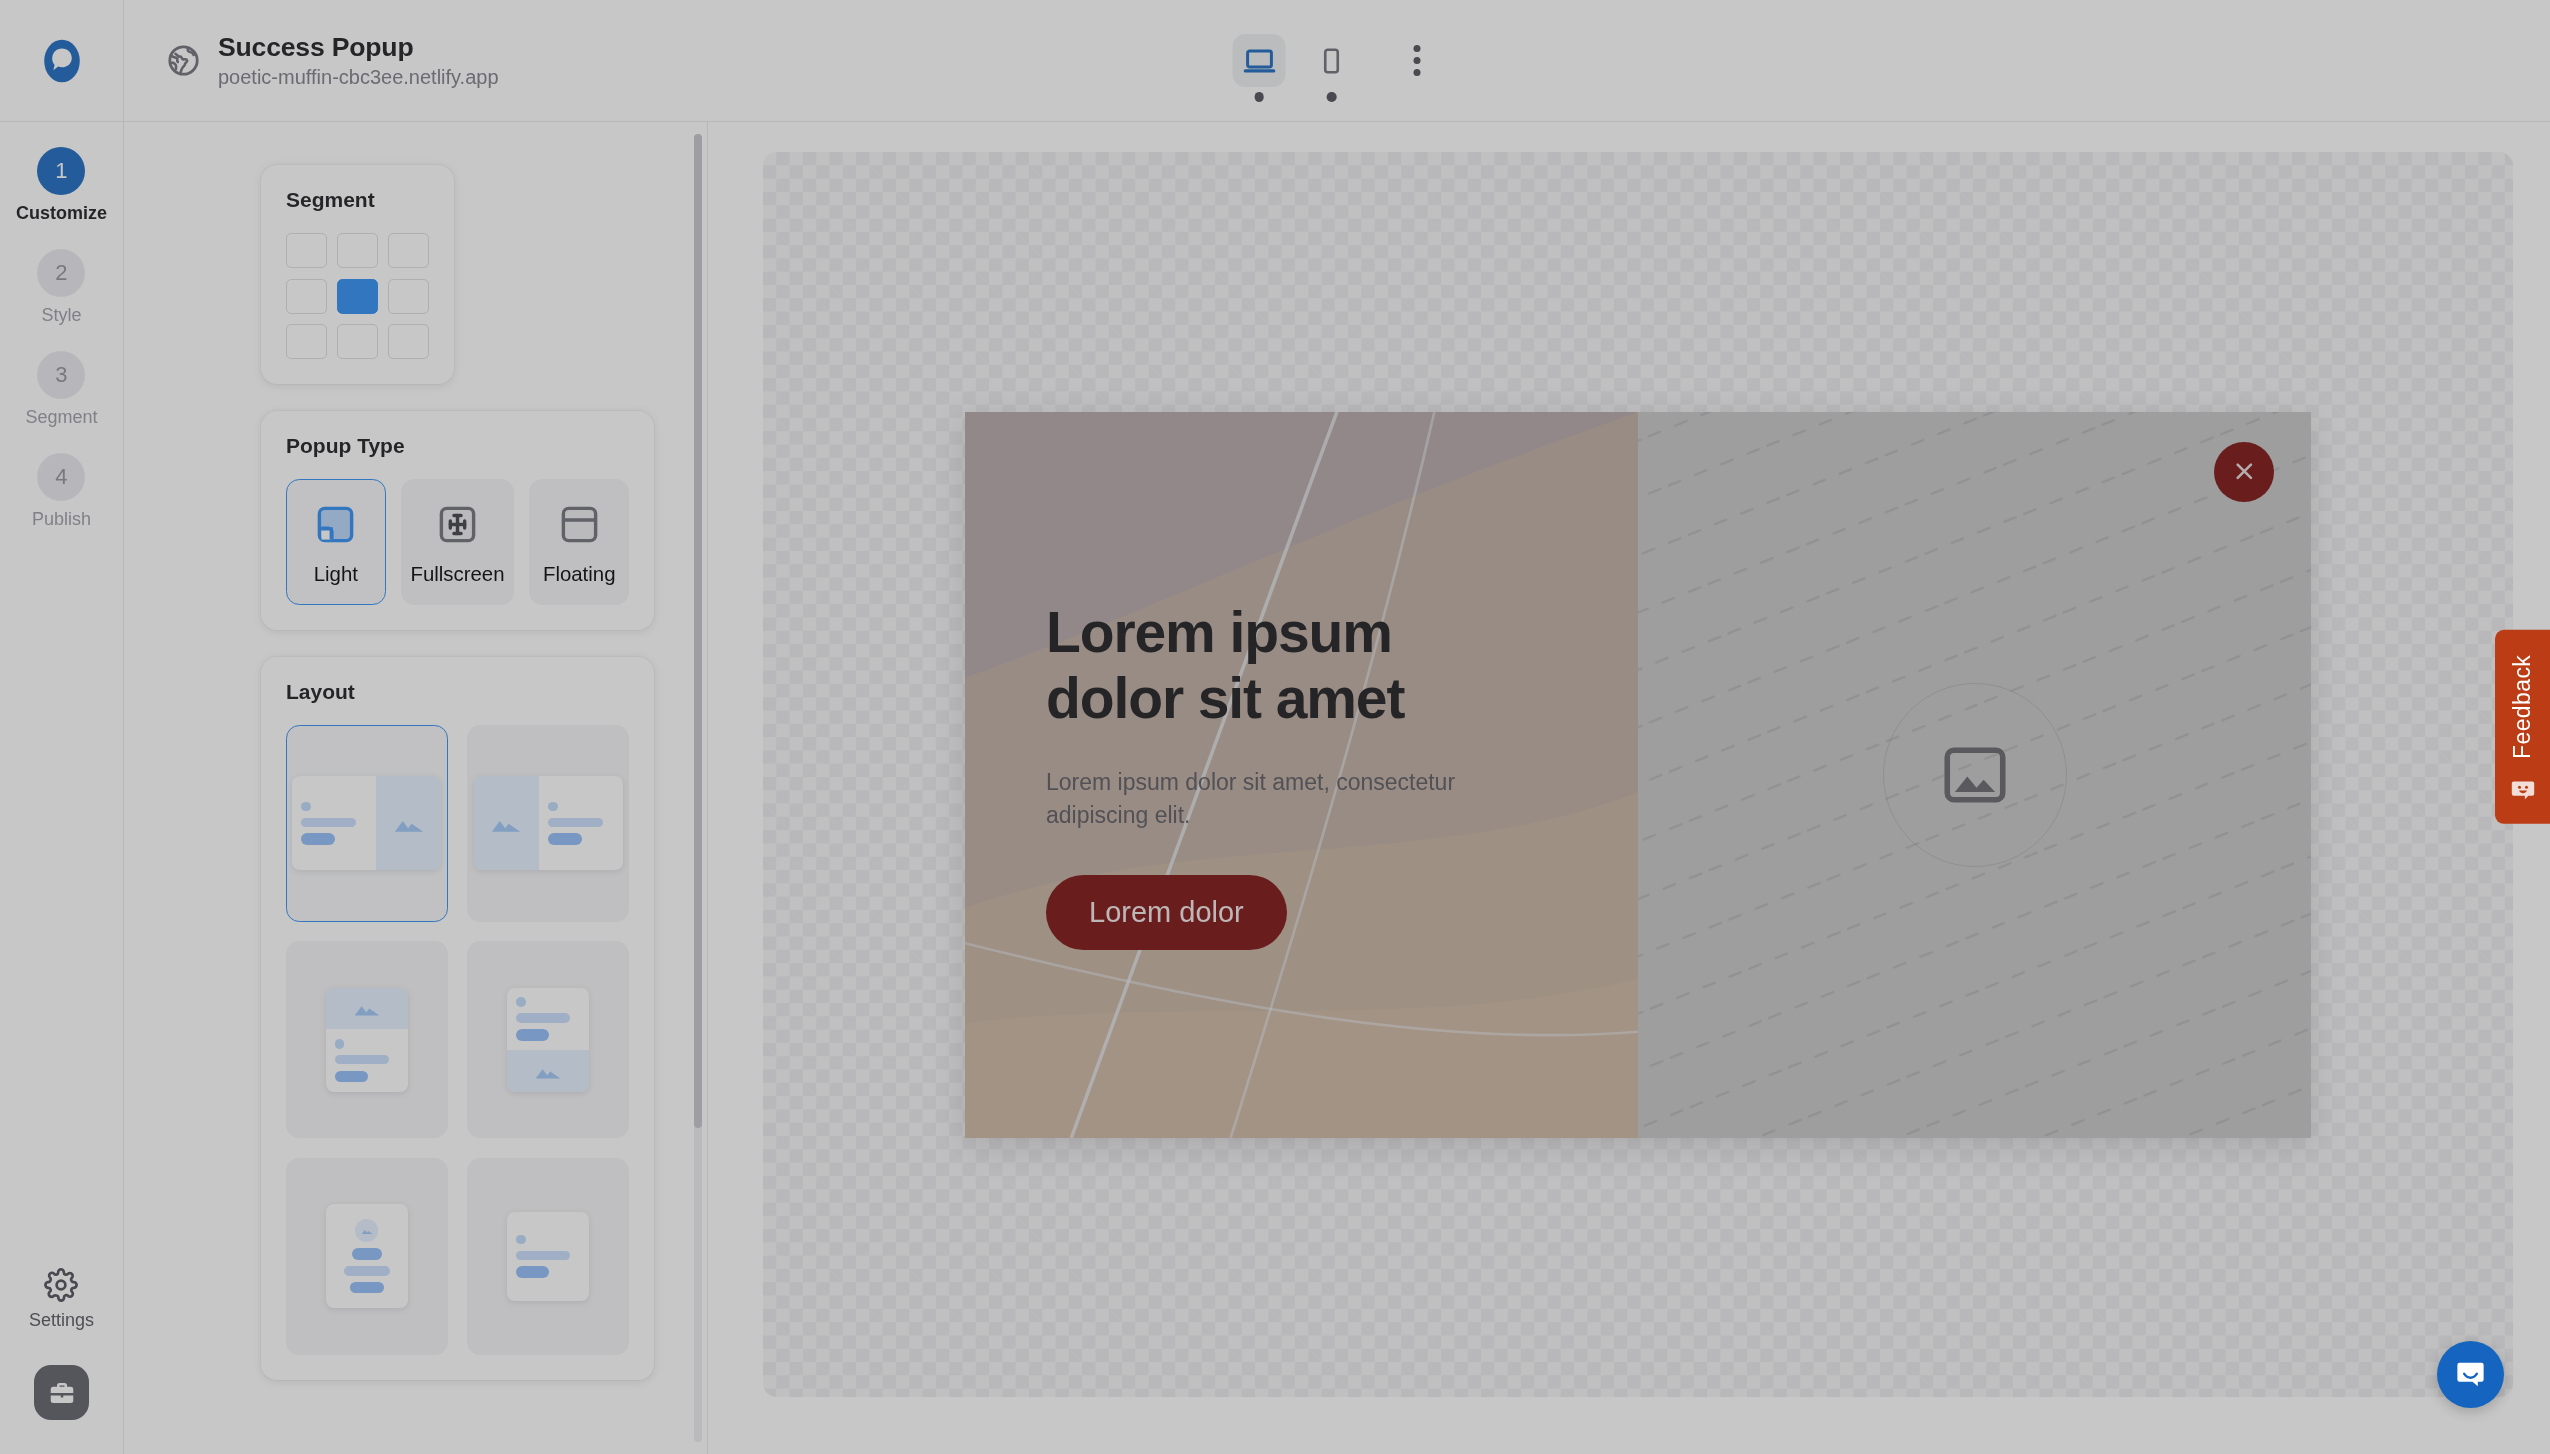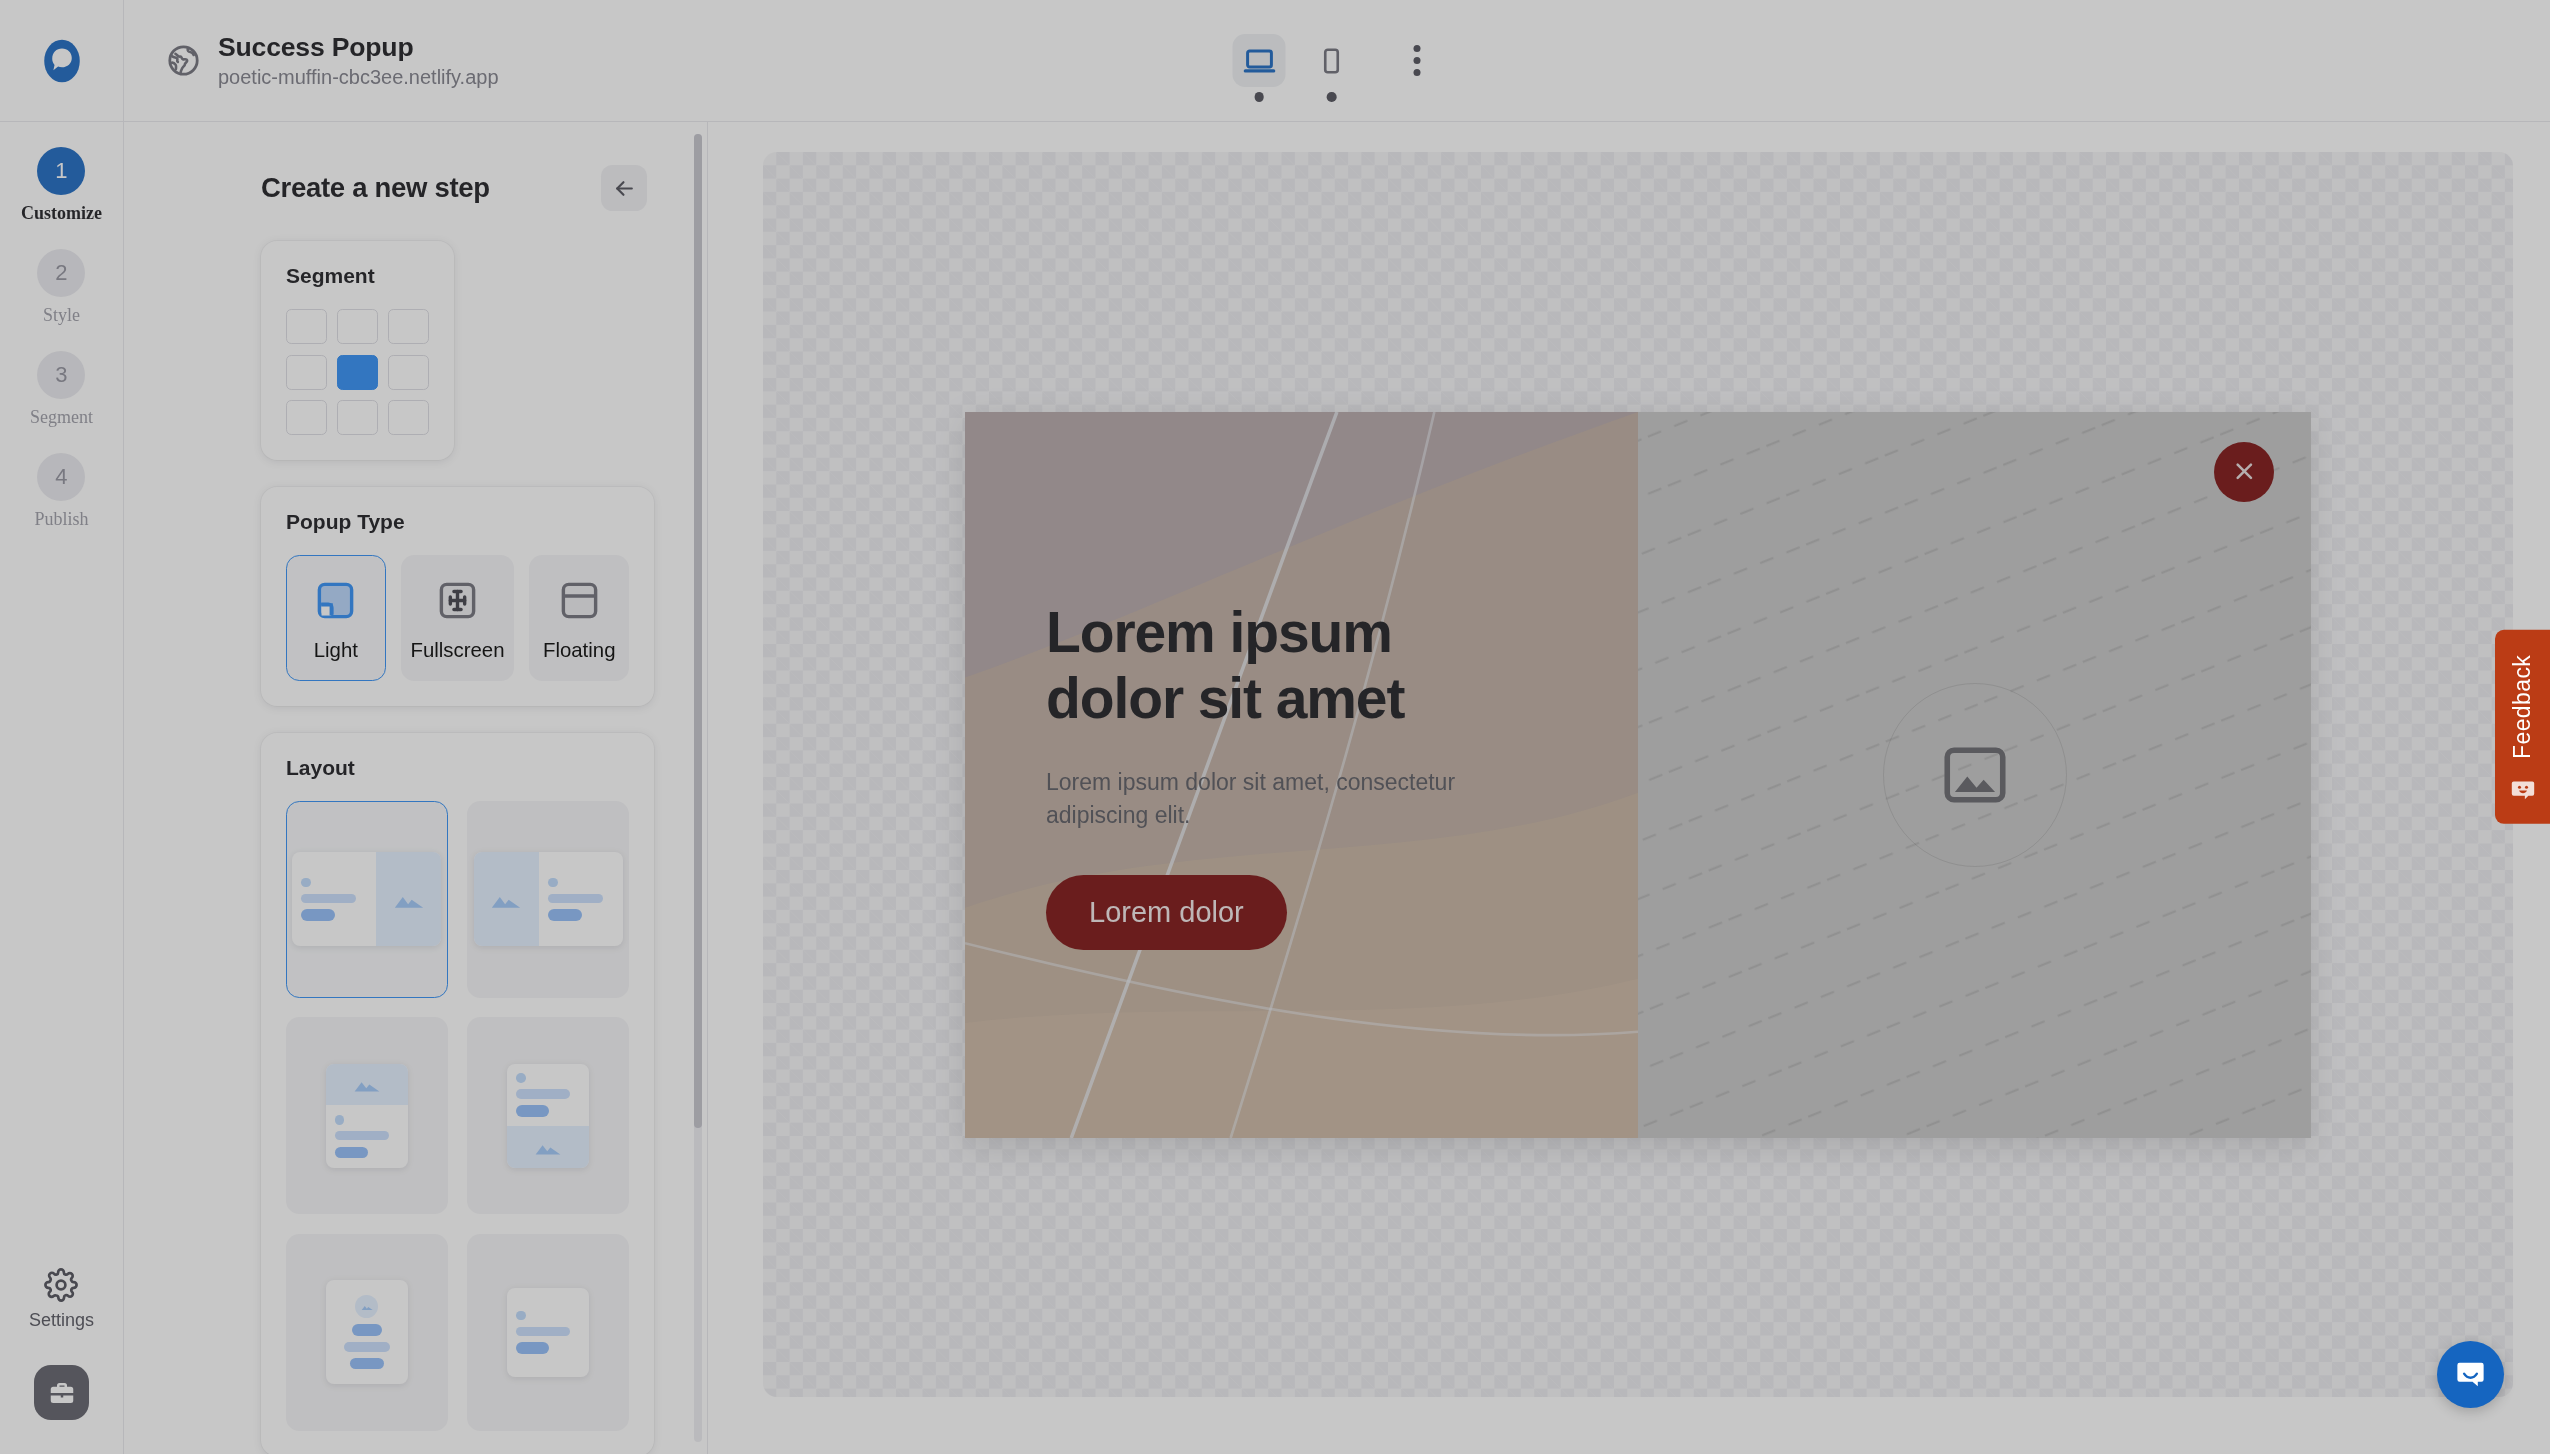--- a/index.html
+++ b/index.html
@@ -30,21 +30,21 @@
 
   .steps { padding-top: 25px; display: flex; flex-direction: column; align-items: center; gap: 25px; }
   .step { display: flex; flex-direction: column; align-items: center; gap: 8px; cursor: pointer; }
   .step-circle {
     width: 48px; height: 48px; border-radius: 50%;
     display: flex; align-items: center; justify-content: center;
     font-size: 22px; font-weight: 400;
     background: #e9e9ee; color: #8e8e9a;
   }
   .step.active .step-circle { background: #1565c0; color: #fff; }
-  .step-label { font-size: 18px; color: #9a9aa4; font-weight: 400; font-family: Liberation Serif, serif; }
+  .step-label { font-size: 18px; color: #9a9aa4; font-weight: 400; }
   .step.active .step-label { color: #17171c; font-weight: 700; }
 
   .rail-bottom {
     position: absolute; bottom: 34px; left: 0; right: 0;
     display: flex; flex-direction: column; align-items: center; gap: 34px;
   }
   .settings-item { display: flex; flex-direction: column; align-items: center; gap: 8px; cursor: pointer; }
   .settings-label { font-size: 18px; color: #52525c; }
   .briefcase-btn {
     width: 55px; height: 55px; border-radius: 17px;
@@ -373,29 +373,20 @@
           <span class="kebab-dot"></span>
         </div>
       </div>
     </div>
 
     <div class="body-row">
 
       <div class="panel">
         <div class="panel-scroll">
 
-          <div class="panel-head">
-            <div class="panel-title">Create a new step</div>
-            <div class="back-btn">
-              <svg width="25" height="25" viewBox="0 0 24 24" fill="none" stroke="#4b4b55" stroke-width="2.1" stroke-linecap="round" stroke-linejoin="round">
-                <line x1="19" y1="12" x2="5" y2="12"></line>
-                  <polyline points="11,18 5,12 11,6"></polyline>
-              </svg>
-            </div>
-          </div>
 
           <div class="card position">
             <div class="card-title">Segment</div>
             <div class="pos-grid">
               <div class="pos-cell"></div>
               <div class="pos-cell"></div>
               <div class="pos-cell"></div>
               <div class="pos-cell"></div>
               <div class="pos-cell sel"></div>
               <div class="pos-cell"></div>

